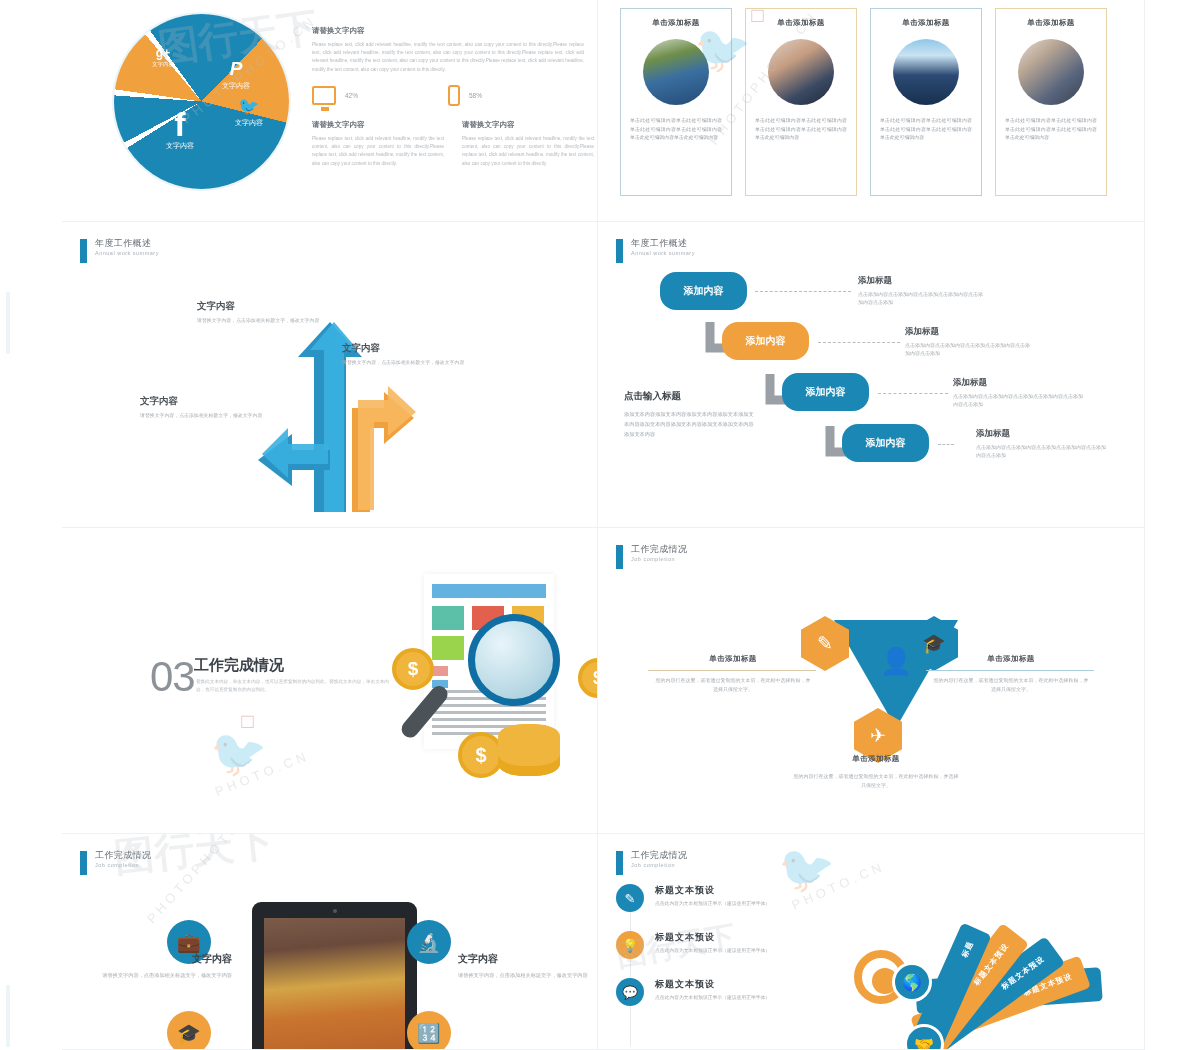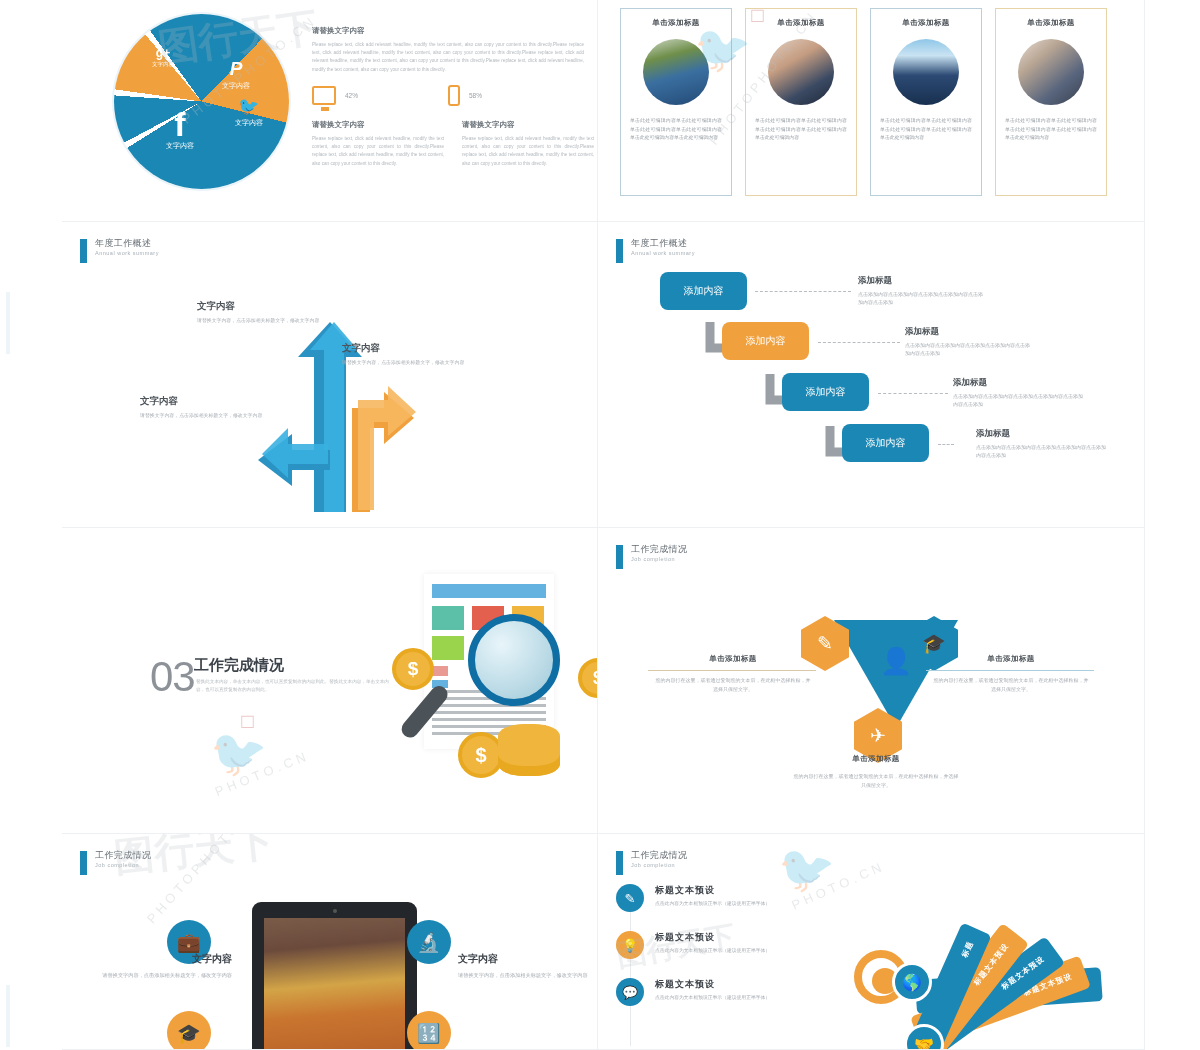--- a/index.html
+++ b/index.html
@@ -104,21 +104,21 @@
   .arr-stage{position:absolute; left:0; top:0; width:536px;height:306px;}
   .a-lbl{position:absolute;}
   .a-lbl .t{font-size:9.5px;color:#4d545a;font-weight:700;margin-bottom:4px;}
   .a-lbl .d{font-size:4.9px;color:#a5abb1;line-height:8.5px;}
   .a1{left:135px;top:78px;width:125px;}
   .a2{left:280px;top:120px;width:130px;}
   .a3{left:78px;top:173px;width:125px;}
 
   
   .flow{position:absolute;inset:0;}
-  .fbox{position:absolute;border-radius:8px;color:#fff;font-size:10px;font-weight:400;display:flex;align-items:center;justify-content:center;}
+  .fbox{position:absolute;border-radius:16px;color:#fff;font-size:10px;font-weight:700;display:flex;align-items:center;justify-content:center;}
   .fbox.b{background:#1b87b4;}
   .fbox.o{background:#f0a03c;}
   .fnote{position:absolute;}
   .fnote .t{font-size:8.5px;color:#4d545a;font-weight:700;margin-bottom:3px;}
   .fnote .d{font-size:5px;color:#a5abb1;line-height:8.4px;}
   .dash{position:absolute;height:0;border-top:1.4px dashed #b6bcc1;}
   .fleft{position:absolute;left:26px;top:168px;width:130px;}
   .fleft .t{font-size:9.5px;color:#3d434a;font-weight:700;margin-bottom:6px;}
   .fleft .d{font-size:5.2px;color:#9fa6ac;line-height:10px;}
 
@@ -335,20 +335,24 @@
         </div>
         <div class="fnote" style="left:355px;top:155px;width:130px;">
           <div class="t">添加标题</div>
           <div class="d">点击添加内容点击添加内容点击添加点击添加内容点击添加内容点击添加</div>
         </div>
         <div class="fnote" style="left:378px;top:206px;width:130px;">
           <div class="t">添加标题</div>
           <div class="d">点击添加内容点击添加内容点击添加点击添加内容点击添加内容点击添加</div>
         </div>
 
+        <div class="fleft">
+          <div class="t">点击输入标题</div>
+          <div class="d">添加文本内容添加文本内容添加文本内容添加文本添加文本内容添加文本内容添加文本内容添加文本添加文本内容添加文本内容</div>
+        </div>
       </div>
     </div>
 
     <div class="slide">
       <div class="p5-num">03</div>
       <div class="p5-t">工作完成情况</div>
       <div class="p5-d">替换此文本内容，单击文本内容，也可以直接复制你的内容到此。替换此文本内容，单击文本内容，也可以直接复制你的内容到此。</div>
 
       <div class="p5-art">
         <div class="doc">

